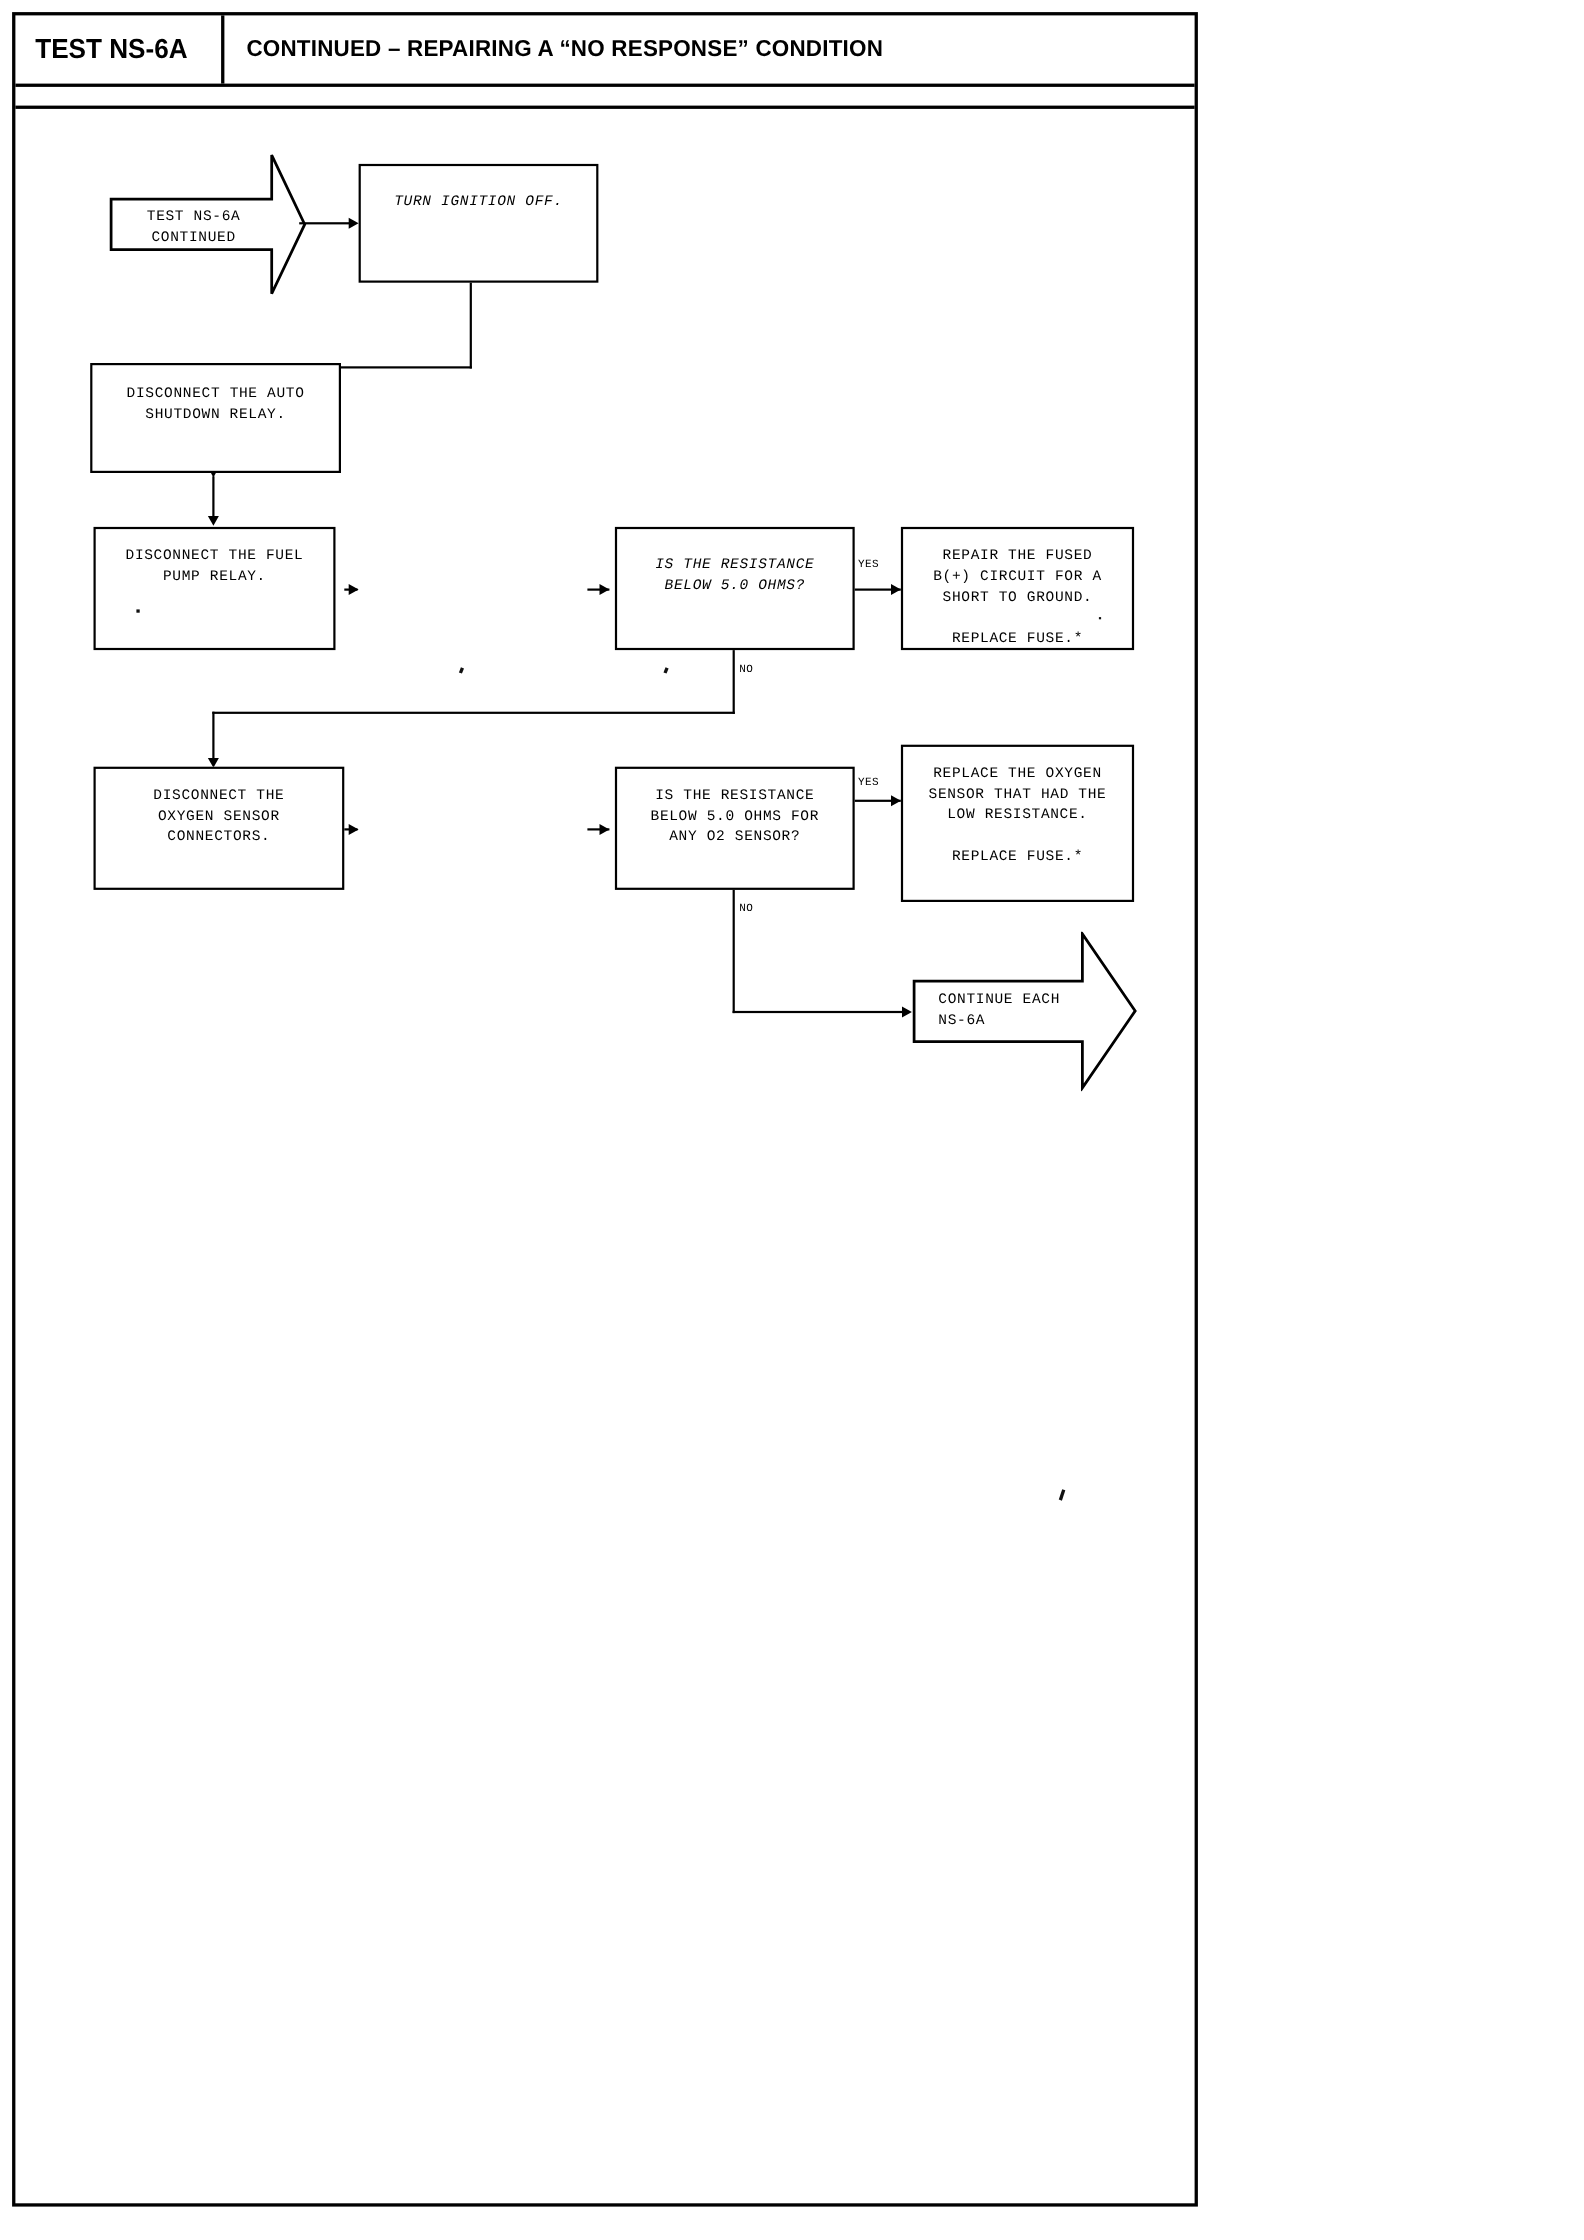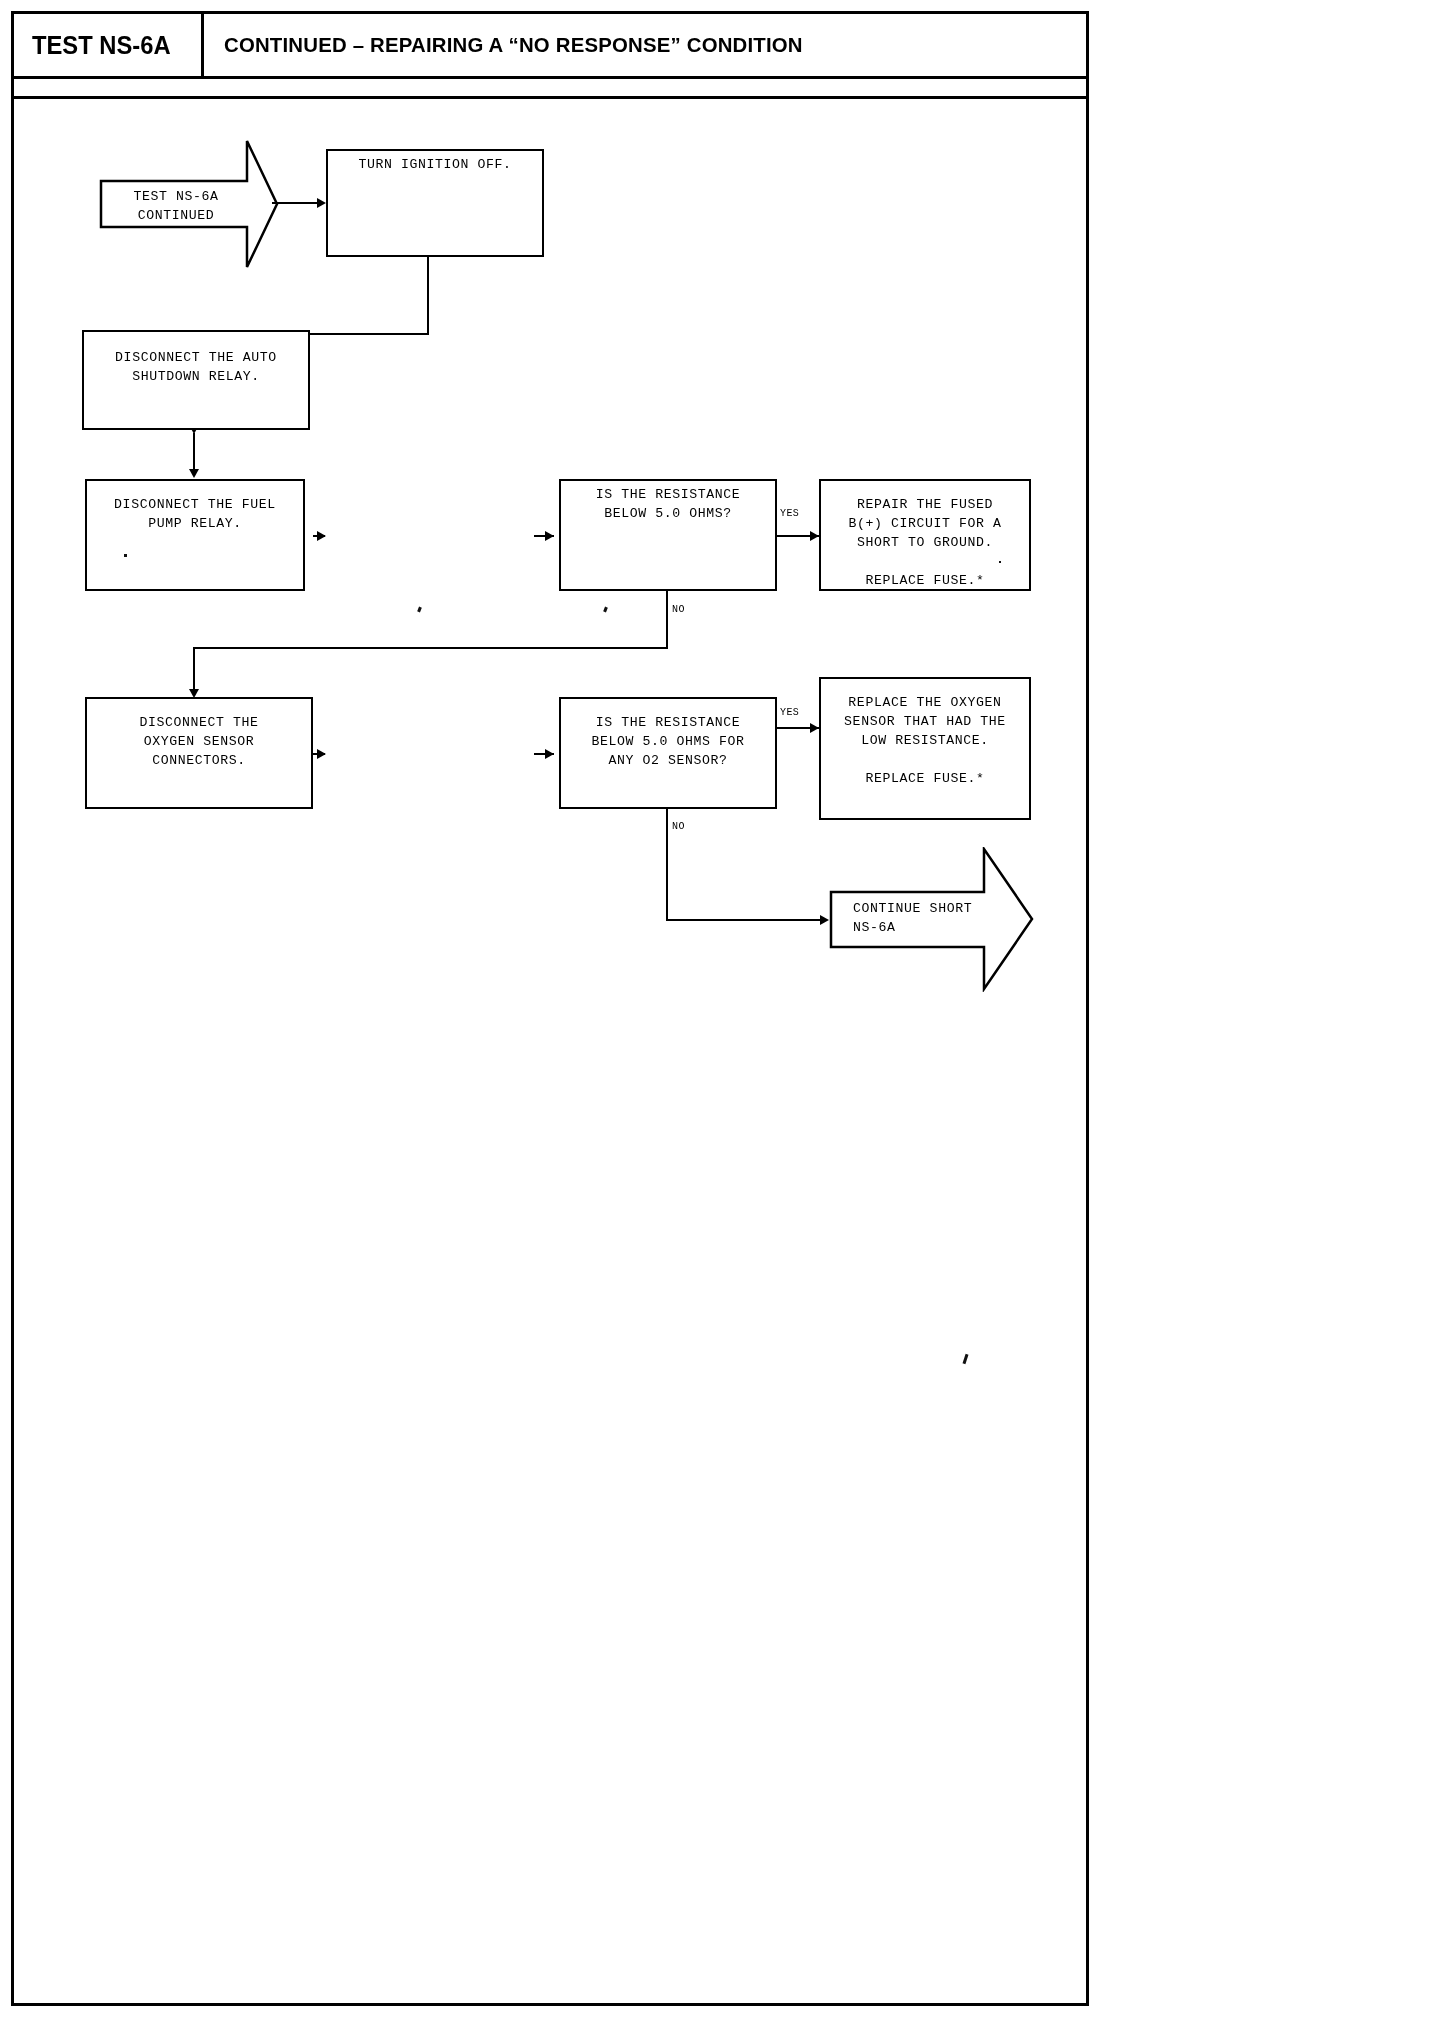--- a/index.html
+++ b/index.html
@@ -102,21 +102,21 @@
   }
   .node .node-text {
     font-family: "Liberation Mono", monospace;
     font-size: 13.2px;
     line-height: 19px;
     text-align: center;
     white-space: pre-line;
     letter-spacing: 0.6px;
     padding-top: 6px;
   }
-  .node.pad-top-lg .node-text { padding-top: 4px; }
+  .node.pad-top-lg .node-text { padding-top: 22px; font-style: italic; }
   .node.pad-top-md .node-text { padding-top: 14px; }
 
   
   .banner {
     position: absolute;
   }
   .banner svg { display: block; }
   .banner .banner-text {
     position: absolute;
     font-family: "Liberation Mono", monospace;
@@ -297,21 +297,21 @@
 
     <div class="vline" style="left:652px; top:710px; height:112px;"></div>
     <div class="hline" style="left:652px; top:820px; width:160px;"></div>
     <div class="arrow-r" style="left:806px; top:816px;"></div>
     <div class="edge-label" style="left:658px; top:722px;">NO</div>
 
     <div class="banner" style="left:815px; top:748px;">
       <svg width="205" height="145" viewBox="0 0 205 145">
         <polygon points="2,45 155,45 155,2 203,72 155,142 155,100 2,100" fill="#ffffff" stroke="#000000" stroke-width="2.5"></polygon>
       </svg>
-      <div class="banner-text" style="left:24px; top:52px; width:130px; text-align:left;">CONTINUE SHORT
+      <div class="banner-text" style="left:24px; top:52px; width:130px; text-align:left;">CONTINUE EACH
 NS-6A</div>
     </div>
 
     <div class="speck" style="left:950px; top:1255px; width:3px; height:10px; transform:rotate(18deg);"></div>
     <div class="speck" style="left:985px; top:462px; width:2px; height:2px;"></div>
     <div class="speck" style="left:404px; top:508px; width:3px; height:5px; transform:rotate(22deg);"></div>
     <div class="speck" style="left:590px; top:508px; width:3px; height:5px; transform:rotate(22deg);"></div>
     <div class="speck" style="left:110px; top:455px; width:3px; height:3px;"></div>
   </div>
 

